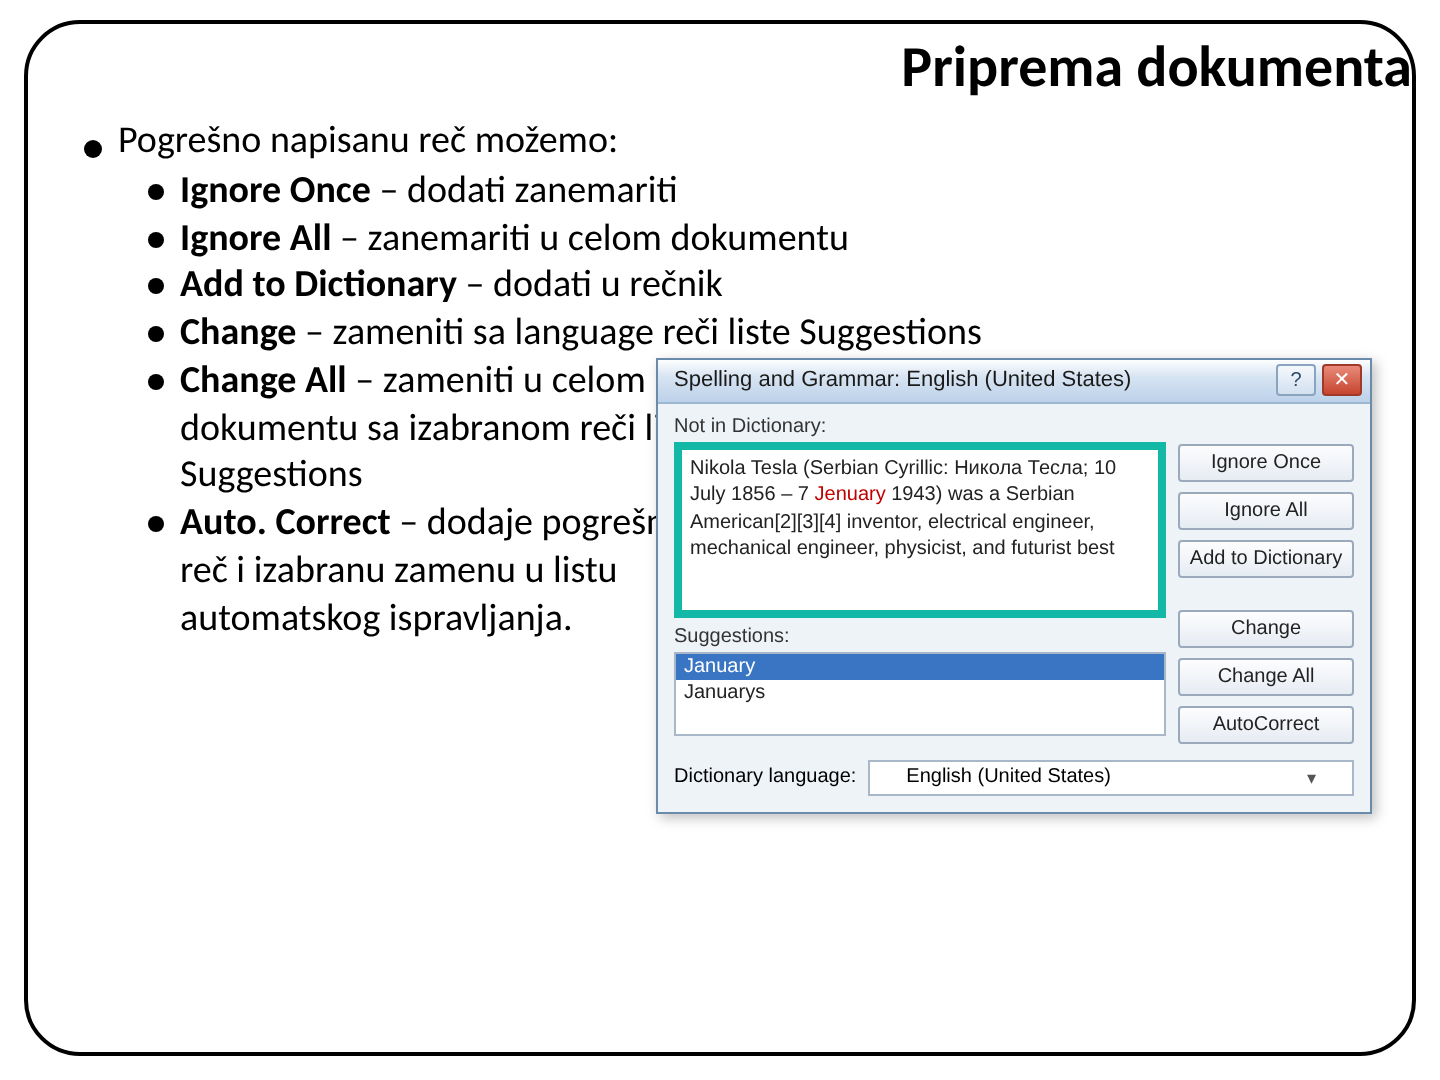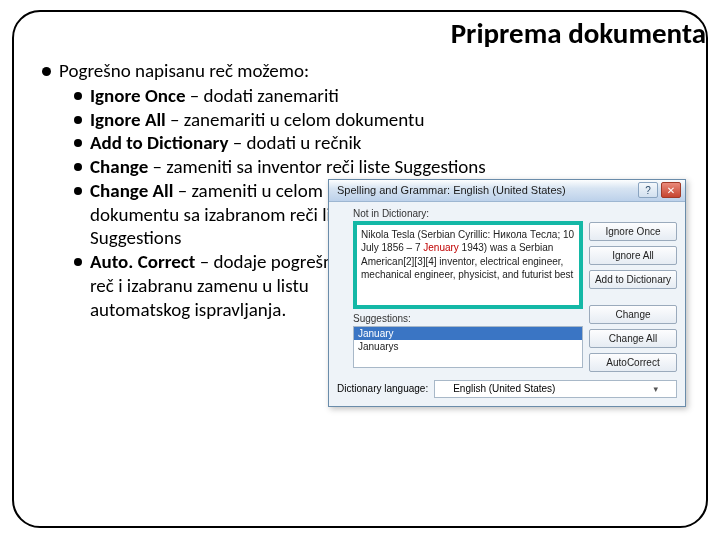--- a/index.html
+++ b/index.html
@@ -25,21 +25,21 @@
     font-size: 29px;
     line-height: 1.2;
     margin-top: 4px;
   }
   .content {
     padding: 8px 22px 0 28px;
     font-size: 19px;
   }
   .top-bullet {
     display: flex;
-    align-items: flex-start;
+    align-items: center;
     gap: 8px;
     margin-bottom: 2px;
   }
   .dot {
     width: 9px; height: 9px;
     border-radius: 50%;
     background: #000;
     flex-shrink: 0;
     margin-top: 8px;
   }
@@ -105,21 +105,21 @@
   .dlg-close {
     background: linear-gradient(#e98a7a, #c64530);
     border-color: #a03a28;
     color: #fff;
   }
   .dlg-body {
     padding: 6px 8px 8px 8px;
     display: flex;
     gap: 6px;
   }
-  .dlg-left { flex: 1; display: flex; flex-direction: column; margin-left: 16px; }
+  .dlg-left { flex: 1; display: flex; flex-direction: column; }
   .dlg-right { width: 88px; display: flex; flex-direction: column; gap: 5px; padding-top: 14px; }
   .dlg-label { font-size: 10px; color: #333; margin-bottom: 2px; }
   .dlg-textbox {
     background: #fff;
     border: 4px solid #14b8a6;
     height: 88px;
     padding: 3px 4px;
     font-size: 10px;
     line-height: 1.35;
     color: #222;
@@ -199,21 +199,21 @@
       <div class="subline">
         <div class="dot-sm"></div>
         <div class="text"><b>Ignore All</b><span> – zanemariti u celom dokumentu</span></div>
       </div>
       <div class="subline">
         <div class="dot-sm"></div>
         <div class="text"><b>Add to Dictionary</b><span> – dodati u rečnik</span></div>
       </div>
       <div class="subline">
         <div class="dot-sm"></div>
-        <div class="text"><b>Change</b><span> – zameniti sa inventor reči liste Suggestions</span></div>
+        <div class="text"><b>Change</b><span> – zameniti sa language reči liste Suggestions</span></div>
       </div>
 
       <div class="flowwrap">
 
         <div class="float-dialog">
           <div class="dlg">
             <div class="dlg-titlebar">
               <div class="dlg-title">Spelling and Grammar: English (United States)</div>
               <div class="dlg-winbtn">?</div>
               <div class="dlg-winbtn dlg-close">✕</div>

